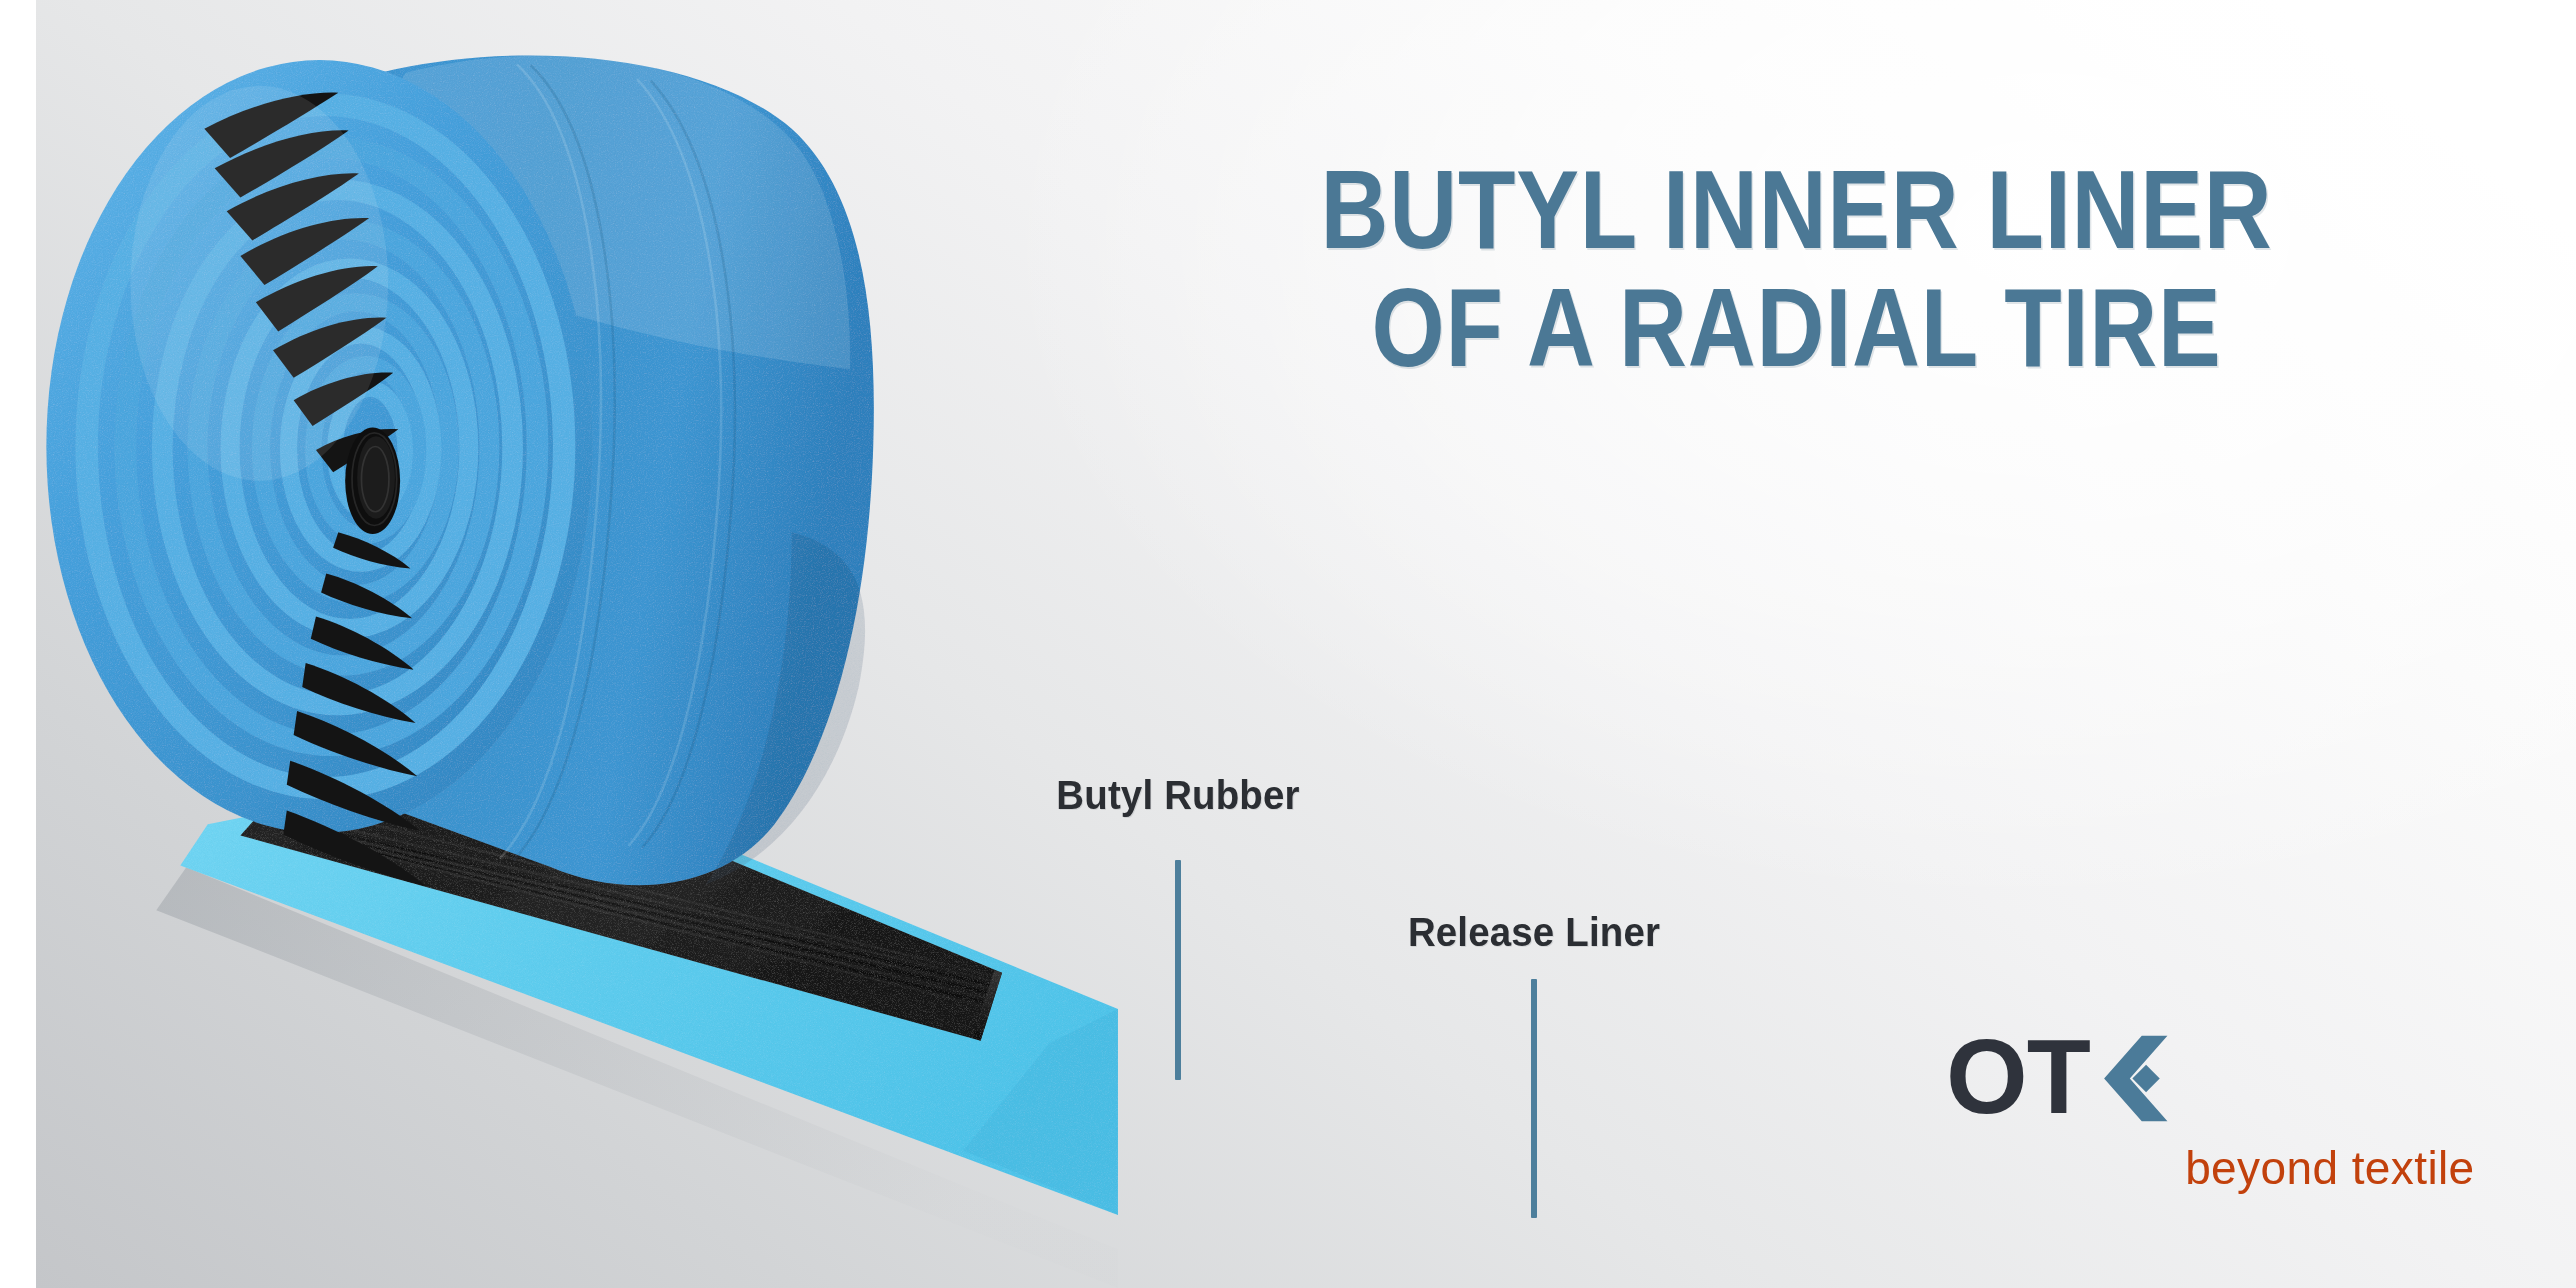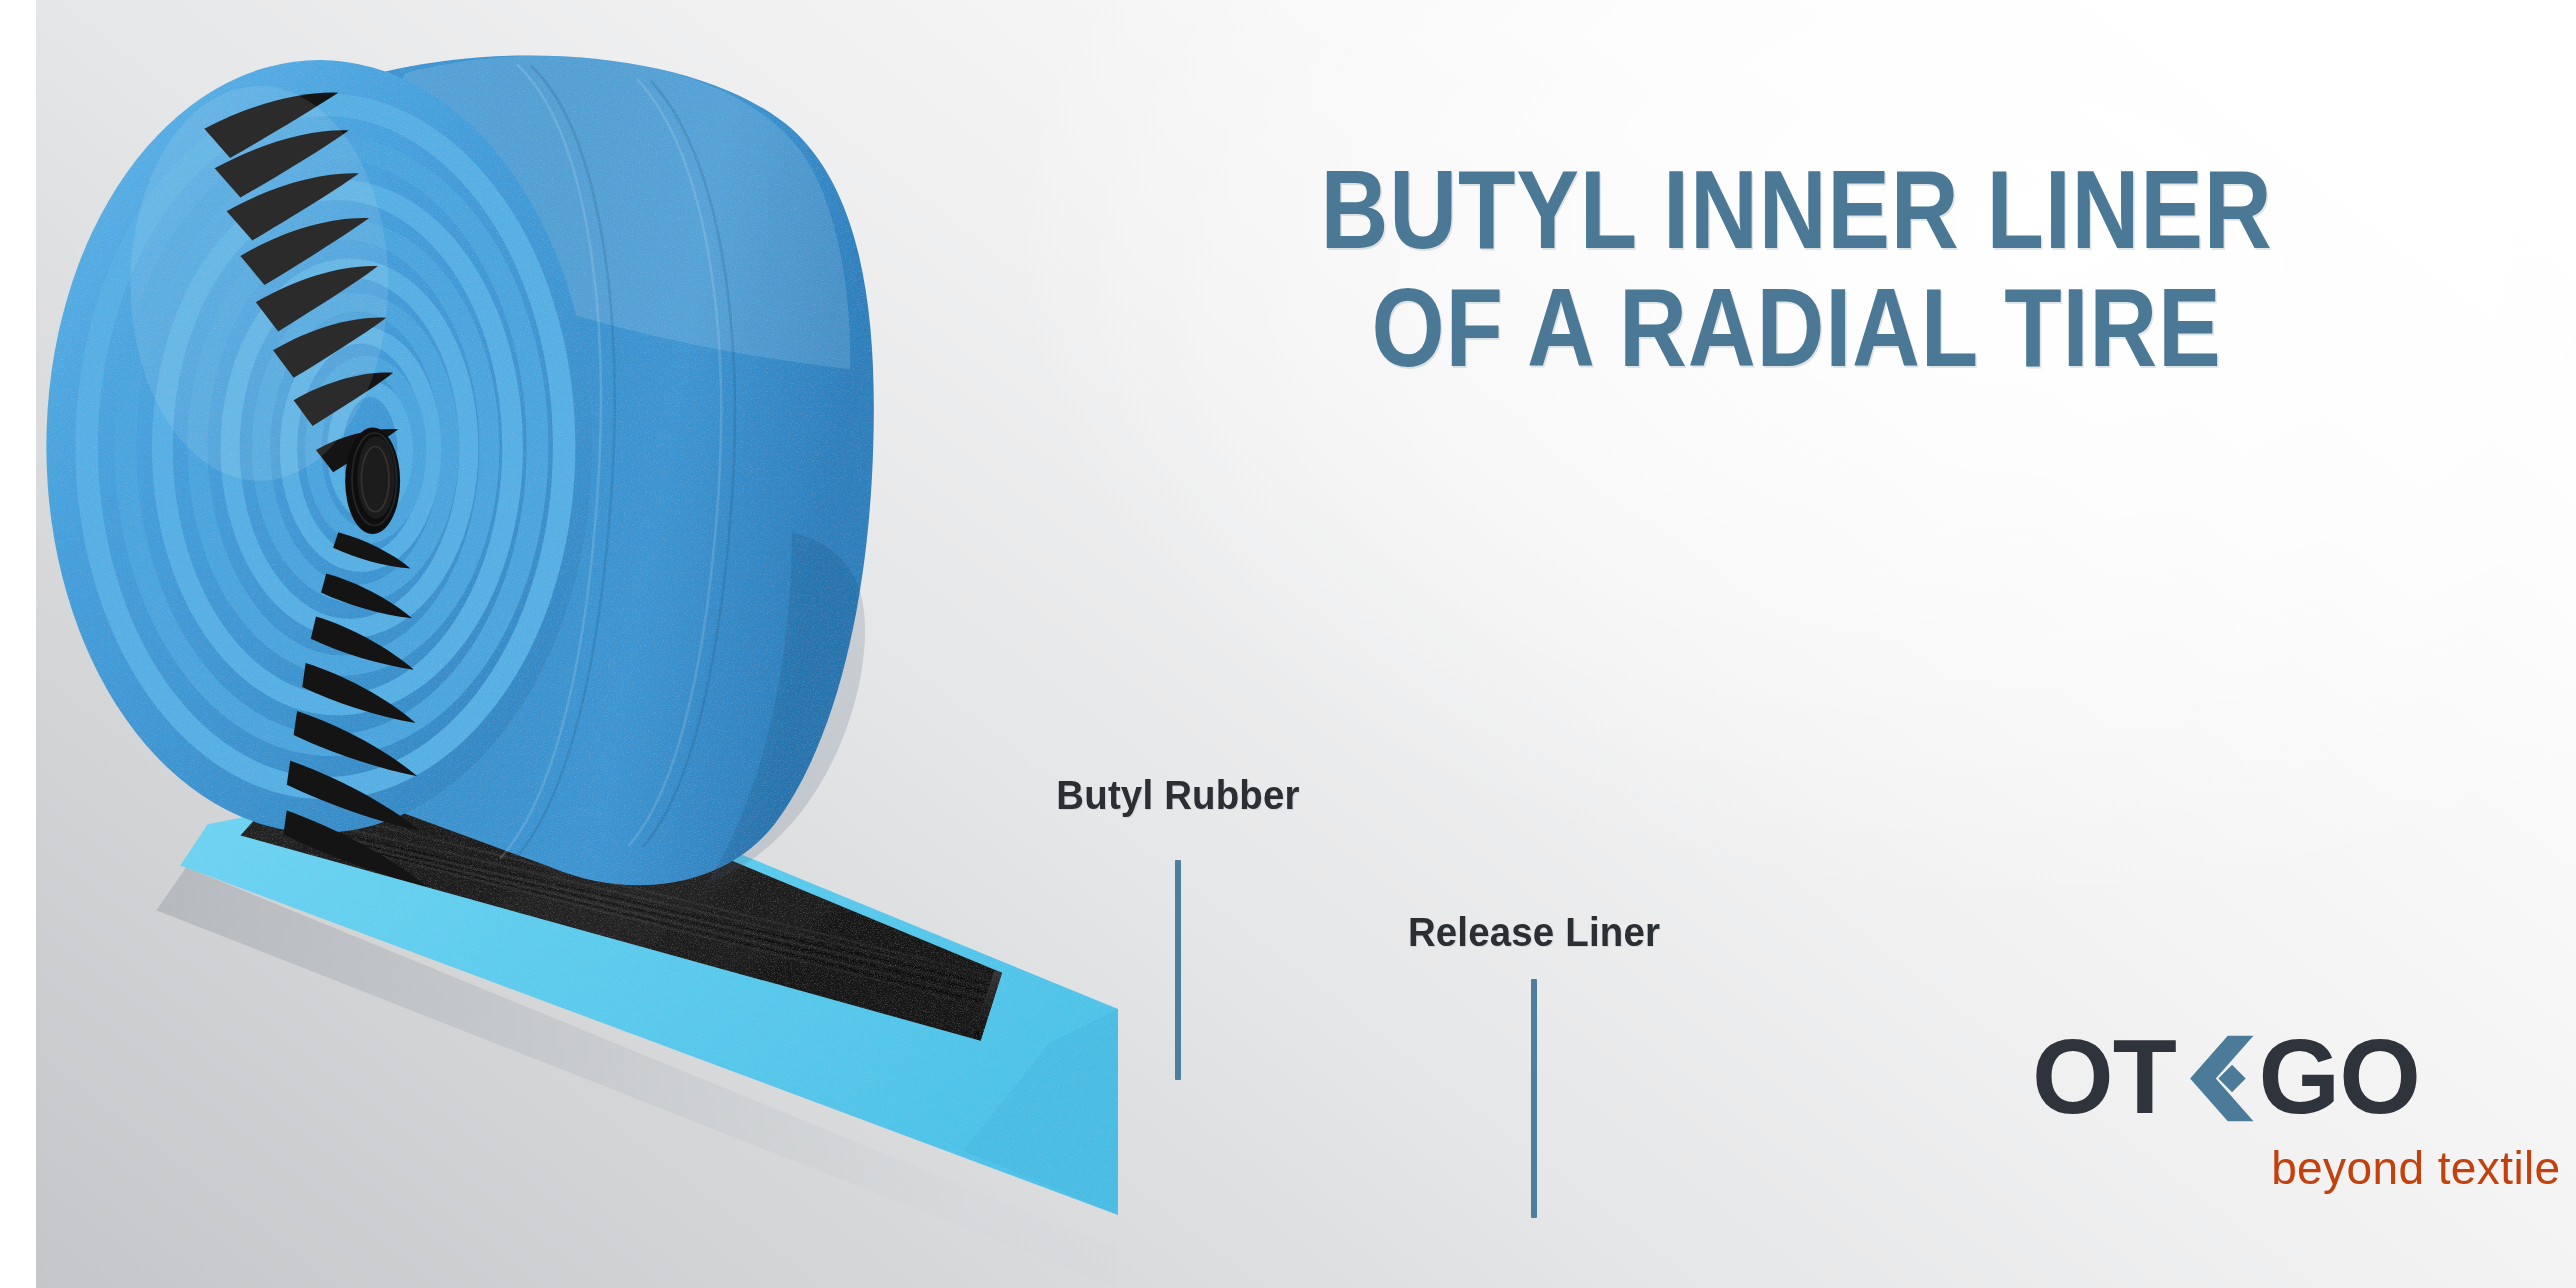--- a/index.html
+++ b/index.html
@@ -91,21 +91,21 @@
   #callout-butyl-rubber .label  { left: 1142px; top: 773px; }
   #callout-butyl-rubber .leader { left: 1142px; top: 860px; height: 220px; }
 
   
   #callout-release-liner .label  { left: 1498px; top: 910px; }
   #callout-release-liner .leader { left: 1498px; top: 979px; height: 239px; }
 
   
   .logo {
     position: absolute;
-    left: 1996px;
+    left: 1910px;
     top: 1024px;
     width: 532px;
   }
   .logo-wordmark {
     display: flex;
     align-items: center;
     justify-content: flex-start;
     height: 105px;
     color: #2f333c;
     font-family: "Liberation Sans", sans-serif;
@@ -325,19 +325,18 @@
 
   <div class="logo">
     <div class="logo-wordmark">
       <span class="seg">OT</span>
       <span class="logo-mark">
         <svg width="79" height="89" viewBox="0 0 92 104" xmlns="http://www.w3.org/2000/svg">
           <path d="M88 2 L44 52 L88 102 L58 102 L14 52 L58 2 Z" fill="#4b7b99"></path>
           <path d="M63 36 L79 52 L63 68 L47 52 Z" fill="#4b7b99"></path>
         </svg>
       </span>
-      <span class="seg">GO</span>
     </div>
     <div class="logo-tagline">beyond textile</div>
   </div>
 
 </div>
 
 
 </body></html>

